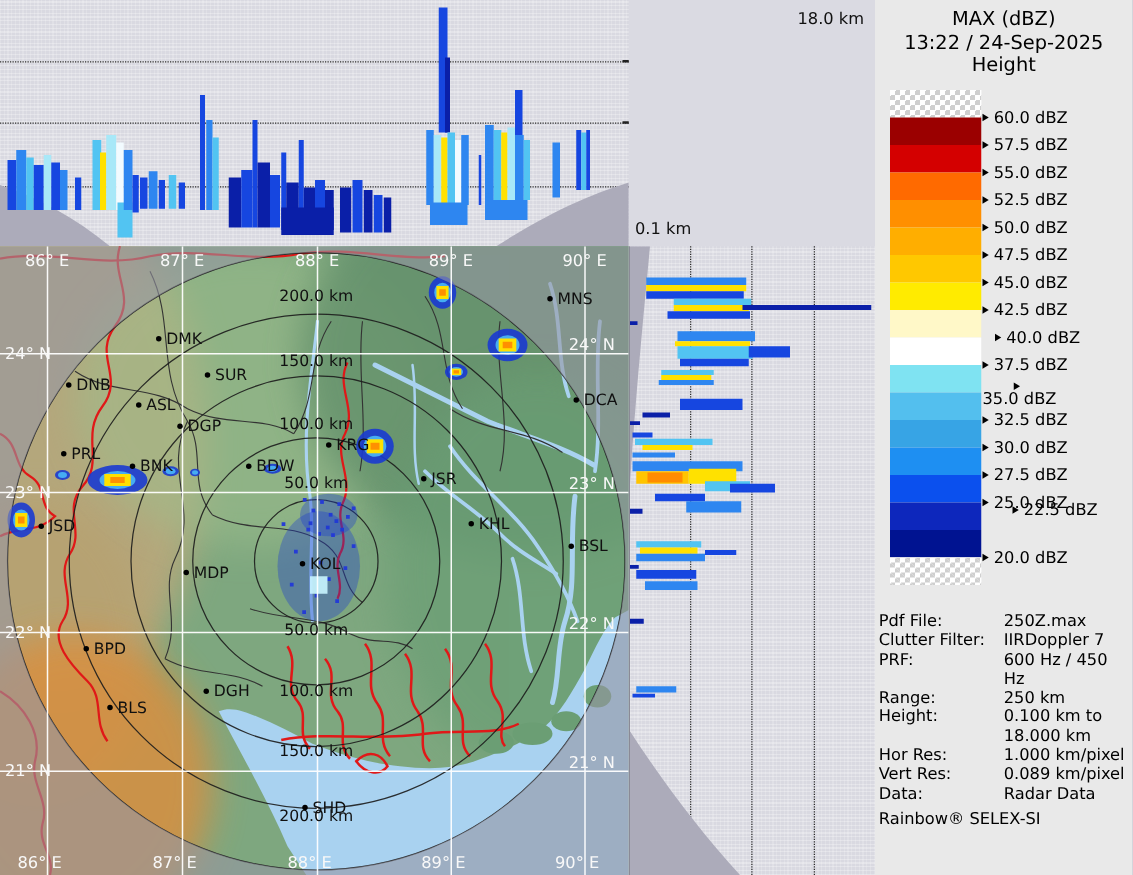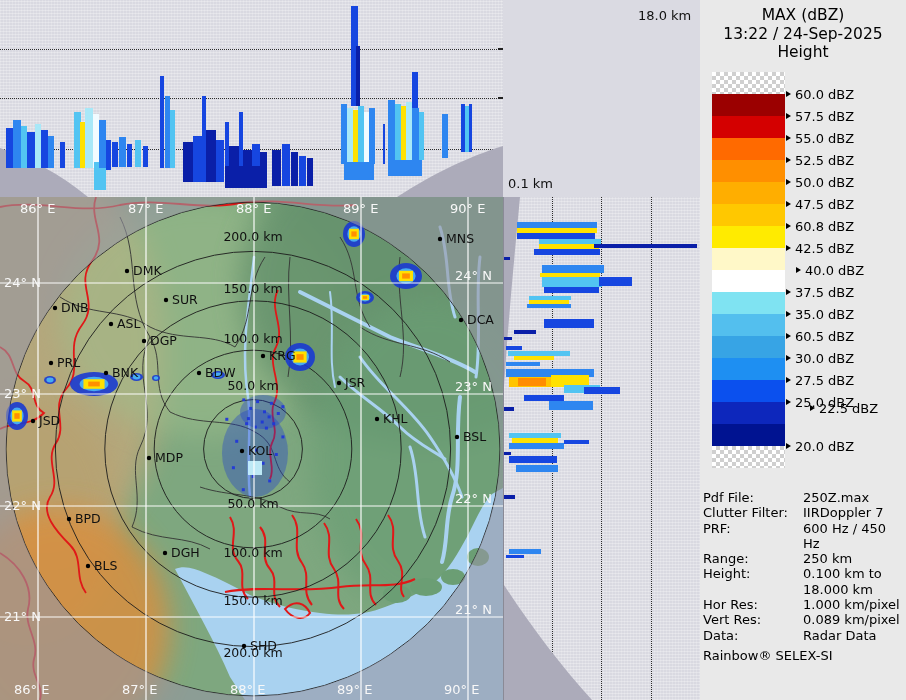--- a/index.html
+++ b/index.html
@@ -530,41 +530,41 @@
         <div class="scale-label" style="top: 174px;">
           <span class="arrow"></span>
           <span>50.0 dBZ</span>
         </div>
         <div class="scale-label" style="top: 196px;">
           <span class="arrow"></span>
           <span>47.5 dBZ</span>
         </div>
         <div class="scale-label" style="top: 218px;">
           <span class="arrow"></span>
-          <span>60.8 dBZ</span>
+          <span>45.0 dBZ</span>
         </div>
         <div class="scale-label" style="top: 240px;">
           <span class="arrow"></span>
           <span>42.5 dBZ</span>
         </div>
         <div class="scale-label" style="top: 262px; margin-left: 10px;">
           <span class="arrow"></span>
           <span>40.0 dBZ</span>
         </div>
         <div class="scale-label" style="top: 284px;">
           <span class="arrow"></span>
           <span>37.5 dBZ</span>
         </div>
-        <div class="scale-label" style="top: 306px;">
+        <div class="scale-label" style="top: 306px; flex-direction: column;">
           <span class="arrow"></span>
           <span>35.0 dBZ</span>
         </div>
         <div class="scale-label" style="top: 328px;">
           <span class="arrow"></span>
-          <span>60.5 dBZ</span>
+          <span>32.5 dBZ</span>
         </div>
         <div class="scale-label" style="top: 350px;">
           <span class="arrow"></span>
           <span>30.0 dBZ</span>
         </div>
         <div class="scale-label" style="top: 372px;">
           <span class="arrow"></span>
           <span>27.5 dBZ</span>
         </div>
         <div class="scale-label" style="top: 394px; justify-content: flex-end;">

